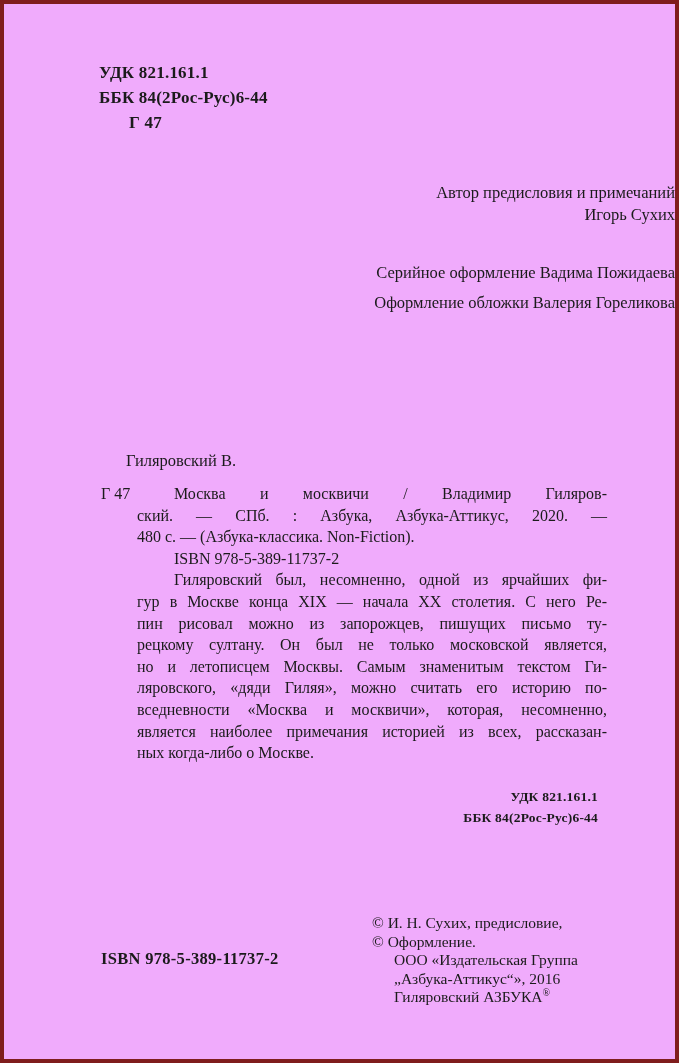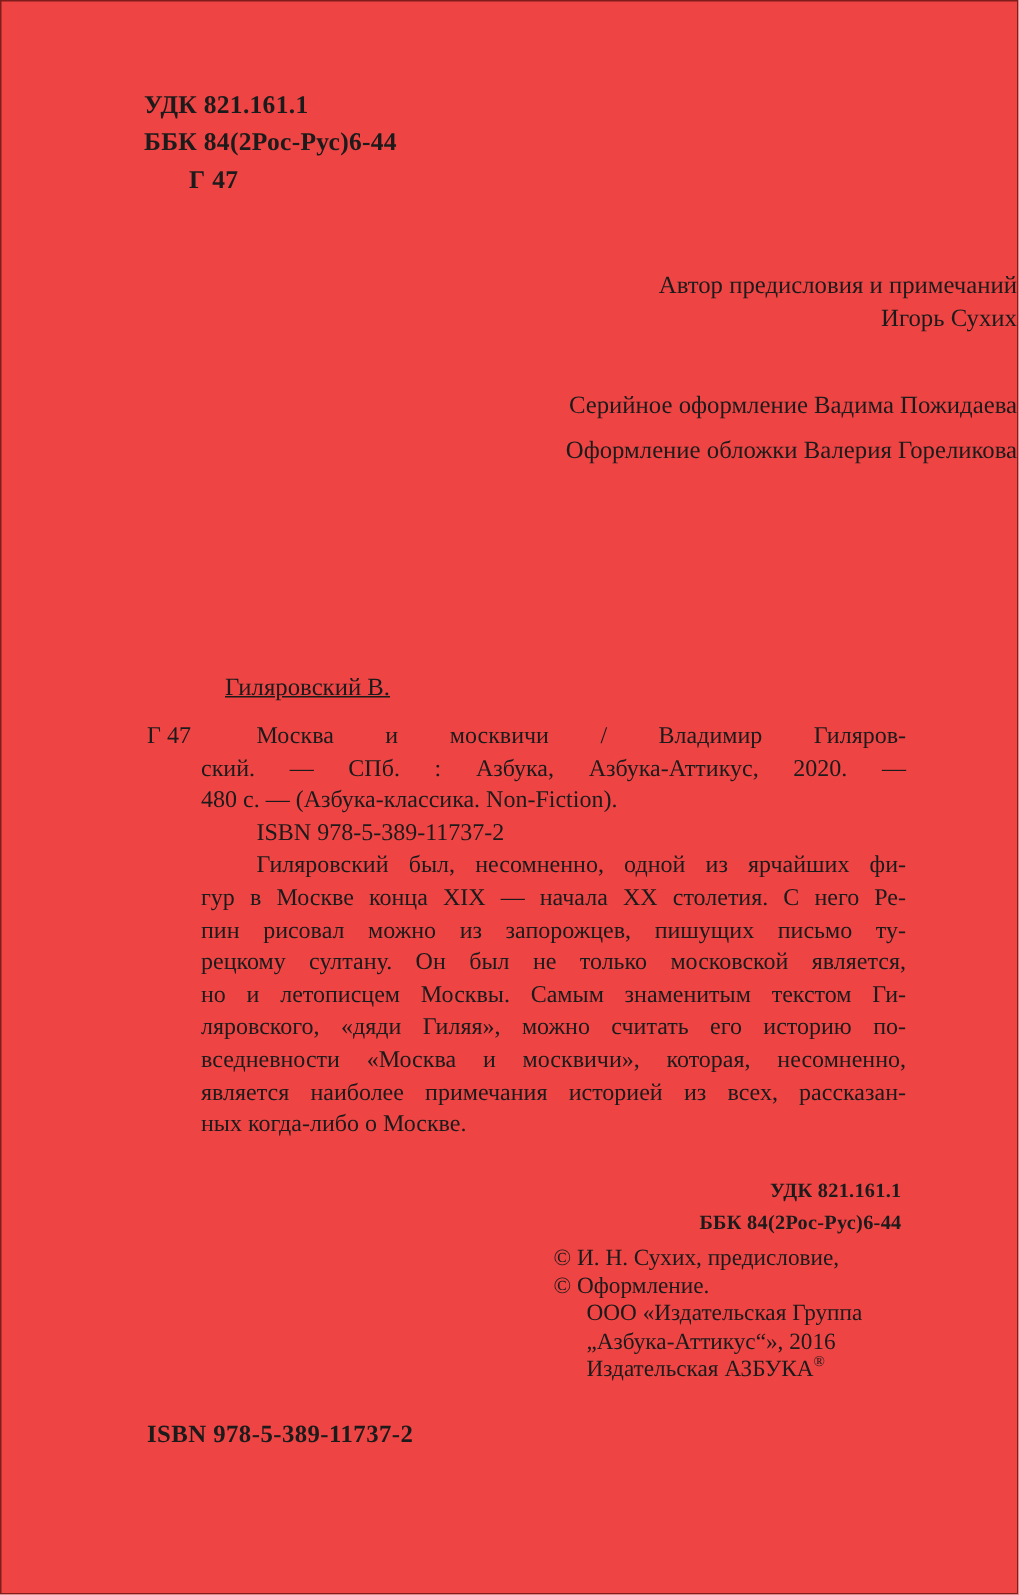--- a/index.html
+++ b/index.html
@@ -5,22 +5,22 @@
     * { margin: 0; padding: 0; box-sizing: border-box; }
     html, body { background: #ffffff; }
     body {
       font-family: "Liberation Serif", "DejaVu Serif", serif;
       color: #1b1b1b;
     }
     .page {
       position: relative;
       width: 679px;
       height: 1063px;
-      background: #ef4444;
-      border: 1px solid #7f1d1d;
+      background: #f0abfc;
+      border: 4px solid #7f1d1d;
       overflow: hidden;
     }
     .abs { position: absolute; }
 
     
     .top-block {
       left: 95px; top: 56px;
       font-size: 17px; font-weight: bold;
       line-height: 25px;
       letter-spacing: 0.2px;
@@ -30,24 +30,23 @@
     
     .credit-line {
       left: 0; width: 100%;
       text-align: right;
       font-size: 16.5px;
       line-height: 22px;
     }
 
     
     .author-heading {
-      left: 149px; top: 446px;
+      left: 122px; top: 446px;
       font-size: 16.5px;
       line-height: 22px;
-      text-decoration: underline;
     }
     .catalog {
       left: 133px; top: 479px;
       width: 470px;
       font-size: 16px;
       line-height: 21.6px;
     }
     .catalog .cline { position: relative; }
     .jline { text-align: justify; text-align-last: justify; }
     .indent { padding-left: 37px; }
@@ -63,21 +62,21 @@
       right: 77px; top: 783px;
       text-align: right;
       font-weight: bold;
       font-size: 13.5px;
       line-height: 20.5px;
       letter-spacing: 0.2px;
     }
 
     
     .copyright {
-      left: 368px; top: 829px;
+      left: 368px; top: 910px;
       font-size: 15.5px;
       line-height: 18.5px;
     }
     .copyright .pad { padding-left: 22px; }
     .copyright sup {
       font-size: 10px;
       vertical-align: super;
       line-height: 0;
     }
 
@@ -129,18 +128,18 @@
   <div class="abs right-class">
     <div>УДК 821.161.1</div>
     <div>ББК 84(2Рос-Рус)6-44</div>
   </div>
 
   <div class="abs copyright">
     <div>© И. Н. Сухих, предисловие,</div>
     <div>© Оформление.</div>
     <div class="pad">ООО «Издательская Группа</div>
     <div class="pad">„Азбука-Аттикус“», 2016</div>
-    <div class="pad"><span>Издательская АЗБУКА</span><sup>®</sup></div>
+    <div class="pad"><span>Гиляровский АЗБУКА</span><sup>®</sup></div>
   </div>
 
   <div class="abs footer-isbn">ISBN 978-5-389-11737-2</div>
 
 </div>
 
 </body></html>

